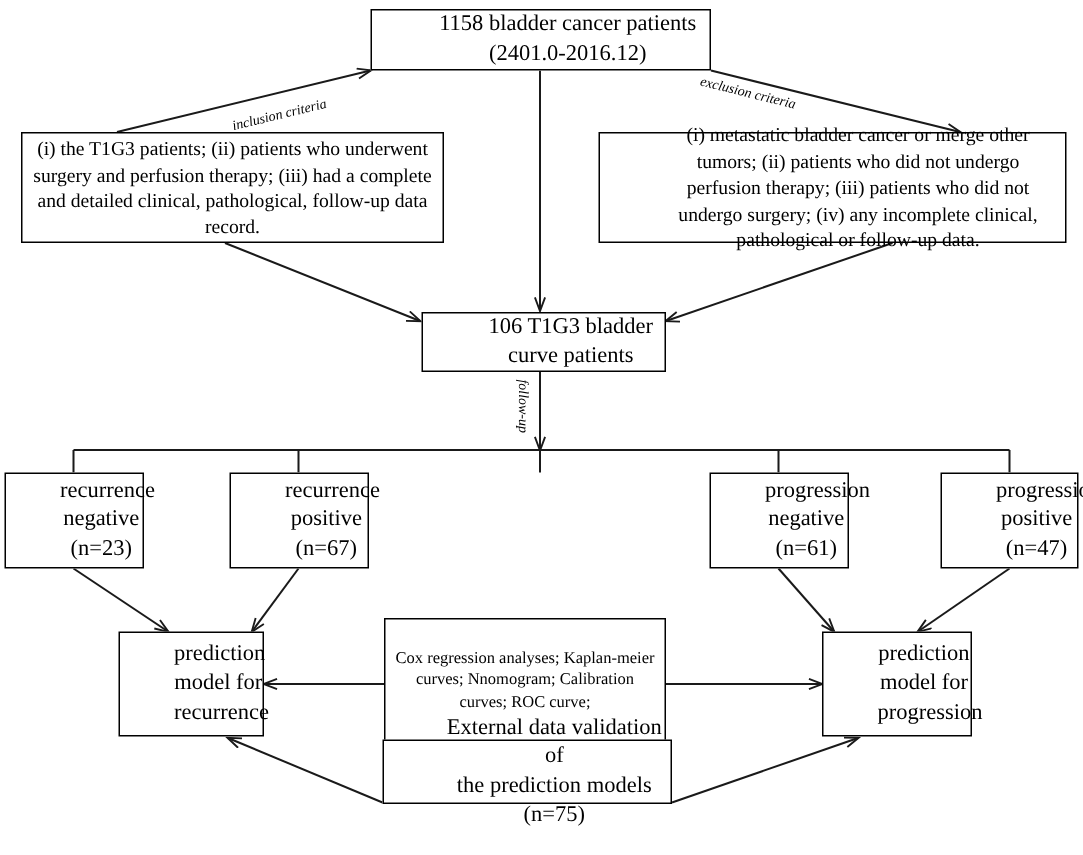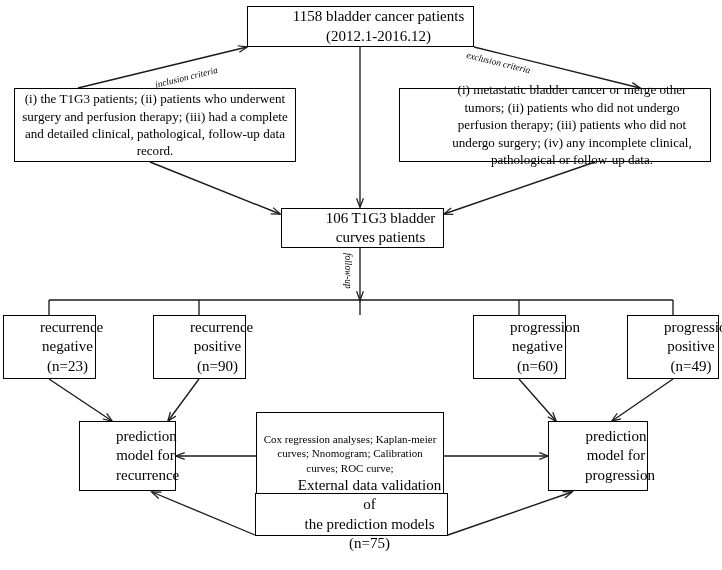--- a/index.html
+++ b/index.html
@@ -59,21 +59,21 @@
       <path d="M444,456 L548,456" marker-end="url(#ah)"></path>
 
       <path d="M255,535 L152,492" marker-end="url(#ah)"></path>
       <path d="M448,535 L572,492" marker-end="url(#ah)"></path>
     </g>
   </svg>
 
   <div class="node c" style="left:247px;top:6px;width:227px;height:41px;">
     <span class="txt">
       <span>1158 bladder cancer patients</span><br>
-      <span>(2012.1-2016.12)</span>
+      <span>(2401.0-2016.12)</span>
     </span>
   </div>
 
   <div class="node para" style="left:14px;top:88px;width:282px;height:74px;">
     <span class="txt">
       <span>(i) the T1G3 patients; (ii) patients who</span>
       <span>underwent surgery and perfusion therapy;</span>
       <span>(iii) had a complete and detailed clinical,</span>
       <span>pathological, follow-up data record.</span>
     </span>
@@ -84,54 +84,54 @@
       <span>(i) metastatic bladder cancer or merge other tumors;</span>
       <span>(ii) patients who did not undergo perfusion therapy;</span>
       <span>(iii) patients who did not undergo surgery; (iv) any</span>
       <span>incomplete clinical, pathological or follow-up data.</span>
     </span>
   </div>
 
   <div class="node c" style="left:281px;top:208px;width:163px;height:40px;">
     <span class="txt">
       <span>106 T1G3 bladder</span><br>
-      <span>curves patients</span>
+      <span>curve patients</span>
     </span>
   </div>
 
   <div class="node c" style="left:3px;top:315px;width:93px;height:64px;">
     <span class="txt">
       <span>recurrence</span><br>
       <span>negative</span><br>
       <span>(n=23)</span>
     </span>
   </div>
 
   <div class="node c" style="left:153px;top:315px;width:93px;height:64px;">
     <span class="txt">
       <span>recurrence</span><br>
       <span>positive</span><br>
-      <span>(n=90)</span>
+      <span>(n=67)</span>
     </span>
   </div>
 
 
   <div class="node c" style="left:473px;top:315px;width:93px;height:64px;">
     <span class="txt">
       <span>progression</span><br>
       <span>negative</span><br>
-      <span>(n=60)</span>
+      <span>(n=61)</span>
     </span>
   </div>
 
   <div class="node c" style="left:627px;top:315px;width:92px;height:64px;">
     <span class="txt">
       <span>progression</span><br>
       <span>positive</span><br>
-      <span>(n=49)</span>
+      <span>(n=47)</span>
     </span>
   </div>
 
   <div class="node c" style="left:79px;top:421px;width:97px;height:70px;">
     <span class="txt">
       <span>prediction</span><br>
       <span>model for</span><br>
       <span>recurrence</span>
     </span>
   </div>

